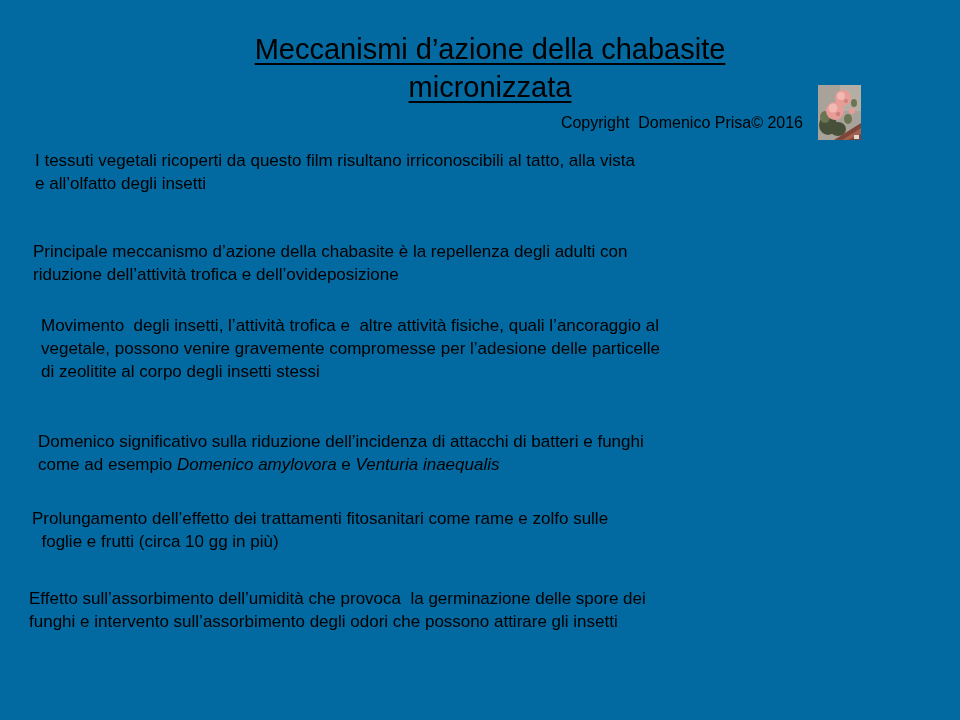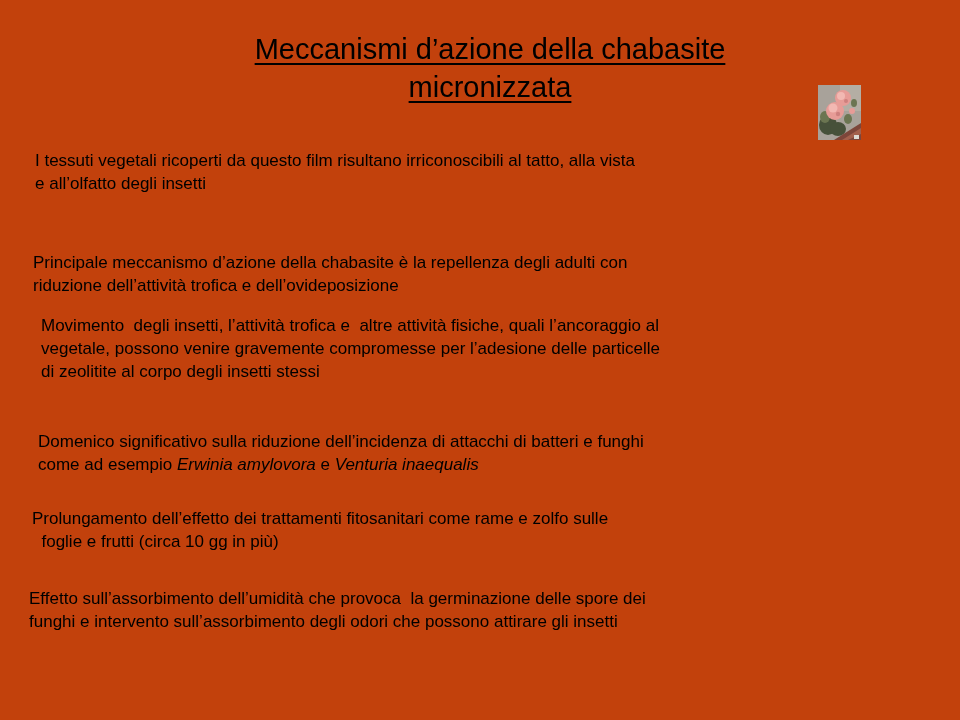--- a/index.html
+++ b/index.html
@@ -1,20 +1,20 @@
 <!DOCTYPE html>
 <html><head>
 <meta charset="utf-8">
 <style>
   html, body { margin: 0; padding: 0; background: #888; }
   .slide {
     position: relative;
     width: 960px;
     height: 720px;
-    background: #c2410c;
+    background: #0369a1;
     overflow: hidden;
     font-family: "Liberation Sans", sans-serif;
     color: #000000;
   }
   .title {
     position: absolute;
     top: 30px;
     left: 30px;
     width: 920px;
     margin: 0;
@@ -44,34 +44,35 @@
   }
   .photo svg { display: block; width: 100%; height: 100%; }
   .para {
     position: absolute;
     font-size: 17px;
     line-height: 23px;
     white-space: pre-wrap;
     width: 925px;
   }
   .p1 { left: 35px; top: 149px; }
-  .p2 { left: 33px; top: 251px; }
+  .p2 { left: 33px; top: 240px; }
   .p3 { left: 41px; top: 314px; }
   .p4 { left: 38px; top: 430px; }
   .p5 { left: 32px; top: 507px; }
   .p6 { left: 29px; top: 587px; }
 </style>
 </head>
 <body>
 
 <div class="slide">
 
   <h1 class="title">Meccanismi d’azione della chabasite
 micronizzata</h1>
 
+  <div class="copyright">Copyright  Domenico Prisa© 2016</div>
 
   <div class="photo">
     <svg viewBox="0 0 43 55" preserveAspectRatio="none">
       <rect x="0" y="0" width="43" height="55" fill="#a8a29a"></rect>
       <rect x="22" y="0" width="21" height="26" opacity="0.6" fill="#bdb6ac"></rect>
       <g>
         <ellipse cx="10" cy="40" rx="9" ry="10" fill="#47513a"></ellipse>
         <ellipse cx="20" cy="44" rx="8" ry="7" fill="#47513a"></ellipse>
         <ellipse cx="7" cy="32" rx="5" ry="6" fill="#6b7551"></ellipse>
         <ellipse cx="30" cy="34" rx="4" ry="5" fill="#6b7551"></ellipse>
@@ -98,21 +99,21 @@
 e all’olfatto degli insetti</div>
 
   <div class="para p2">Principale meccanismo d’azione della chabasite è la repellenza degli adulti con
 riduzione dell’attività trofica e dell’ovideposizione</div>
 
   <div class="para p3">Movimento  degli insetti, l’attività trofica e  altre attività fisiche, quali l’ancoraggio al
 vegetale, possono venire gravemente compromesse per l’adesione delle particelle
 di zeolitite al corpo degli insetti stessi</div>
 
   <div class="para p4"><span>Domenico significativo sulla riduzione dell’incidenza di attacchi di batteri e funghi
-come ad esempio </span><span style="font-style: italic;">Erwinia amylovora</span><span> e </span><span style="font-style: italic; text-align: center;">Venturia inaequalis</span></div>
+come ad esempio </span><span style="font-style: italic;">Domenico amylovora</span><span> e </span><span style="font-style: italic; text-align: center;">Venturia inaequalis</span></div>
 
   <div class="para p5">Prolungamento dell’effetto dei trattamenti fitosanitari come rame e zolfo sulle
   foglie e frutti (circa 10 gg in più)</div>
 
   <div class="para p6">Effetto sull’assorbimento dell’umidità che provoca  la germinazione delle spore dei
 funghi e intervento sull’assorbimento degli odori che possono attirare gli insetti</div>
 
 </div>
 
 </body></html>

